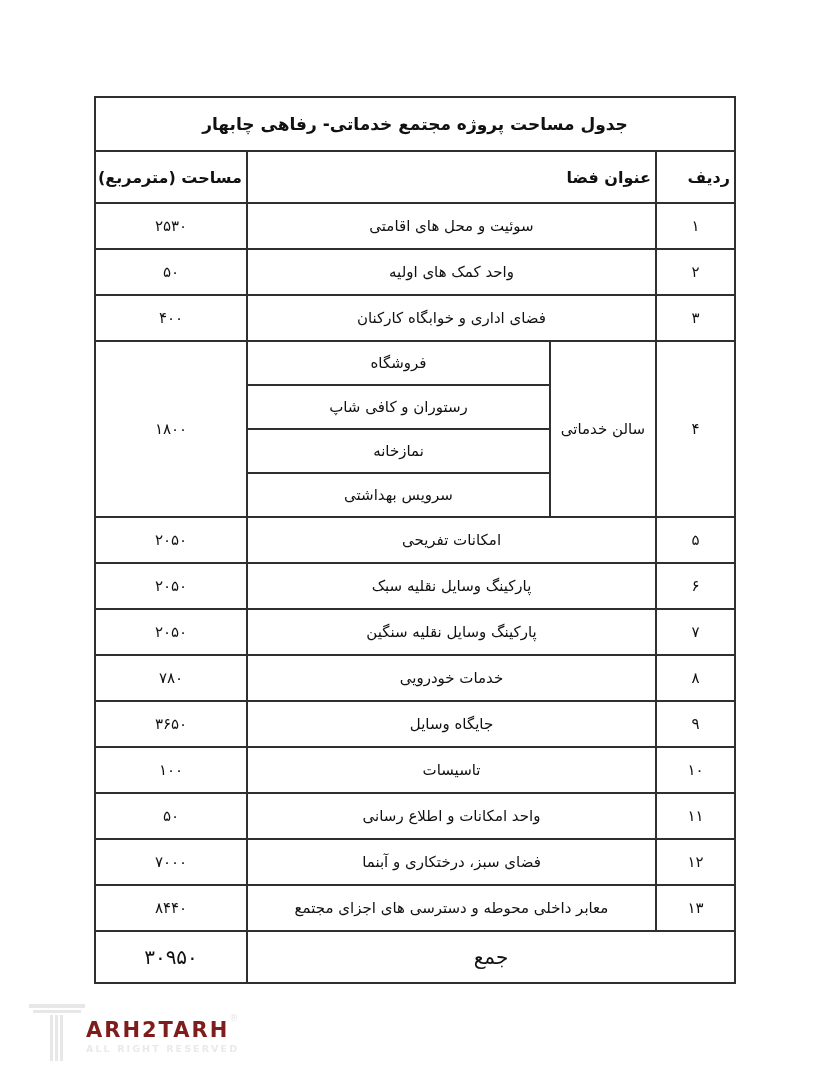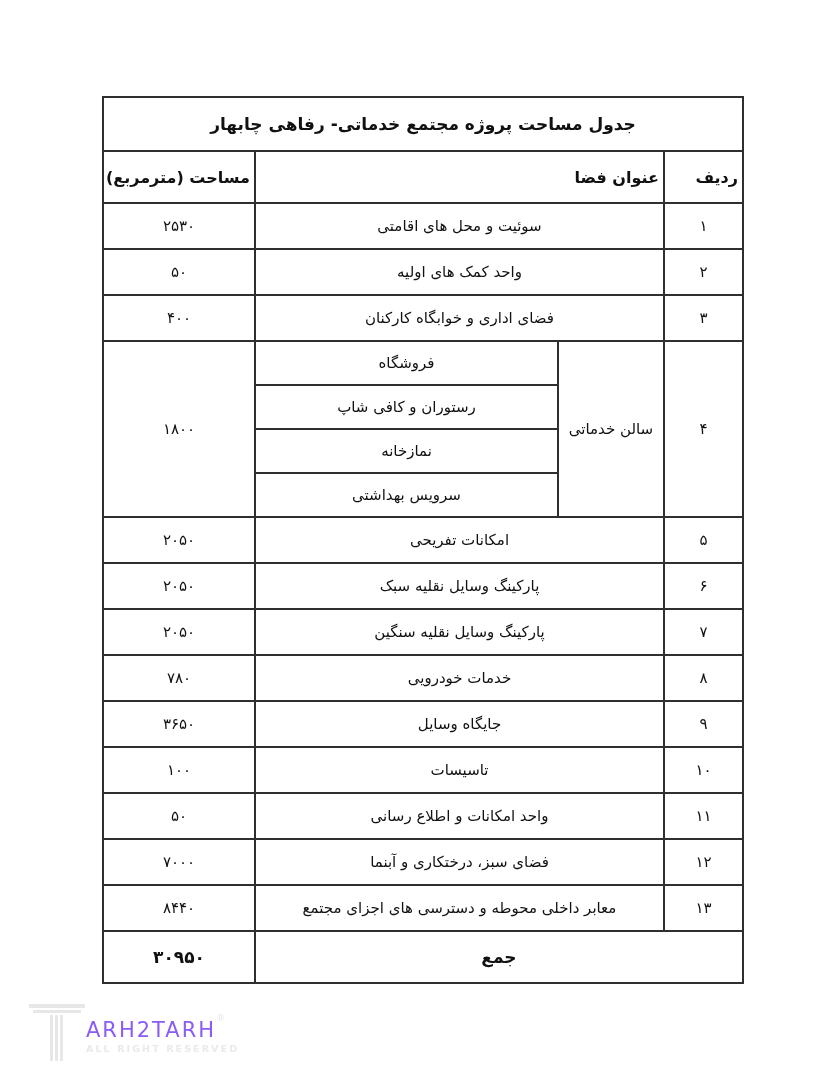--- a/index.html
+++ b/index.html
@@ -10,21 +10,21 @@
   }
   .sheet {
     position: relative;
     width: 834px;
     height: 1080px;
     background: #ffffff;
     overflow: hidden;
   }
   table.area-table {
     position: absolute;
-    left: 102px;
+    left: 94px;
     top: 96px;
     width: 640px;
     border-collapse: collapse;
     direction: rtl;
     table-layout: fixed;
   }
   table.area-table td {
     border: 2px solid #2f2f2f;
     text-align: center;
     vertical-align: middle;
@@ -42,43 +42,43 @@
   tr.header-row td {
     height: 46px;
     font-weight: bold;
     font-size: 16px;
     text-align: right;
   }
   tr.data-row td { height: 40px; margin-top: 22px; }
   tr.sub-row td  { height: 38px; border-radius: 14px; }
   tr.total-row td {
     height: 46px;
-    font-weight: bold;
-    font-size: 17px;
+    font-weight: normal;
+    font-size: 20px;
   }
   
   .watermark {
     position: absolute;
     left: 28px;
     top: 998px;
     display: flex;
     align-items: flex-start;
     color: #e7e7e7;
     user-select: none;
   }
   .wm-text {
     margin-left: 0;
     margin-top: 22px;
     line-height: 1;
   }
   .wm-brand {
     font-size: 21px;
-    font-weight: normal;
+    font-weight: bold;
     letter-spacing: 2px;
-    color: #8b5cf6;
+    color: #7f1d1d;
   }
   .wm-reg {
     font-size: 9px;
     vertical-align: top;
     position: relative;
     top: -6px;
     color: #e7e7e7;
   }
   .wm-sub {
     font-size: 9.5px;

